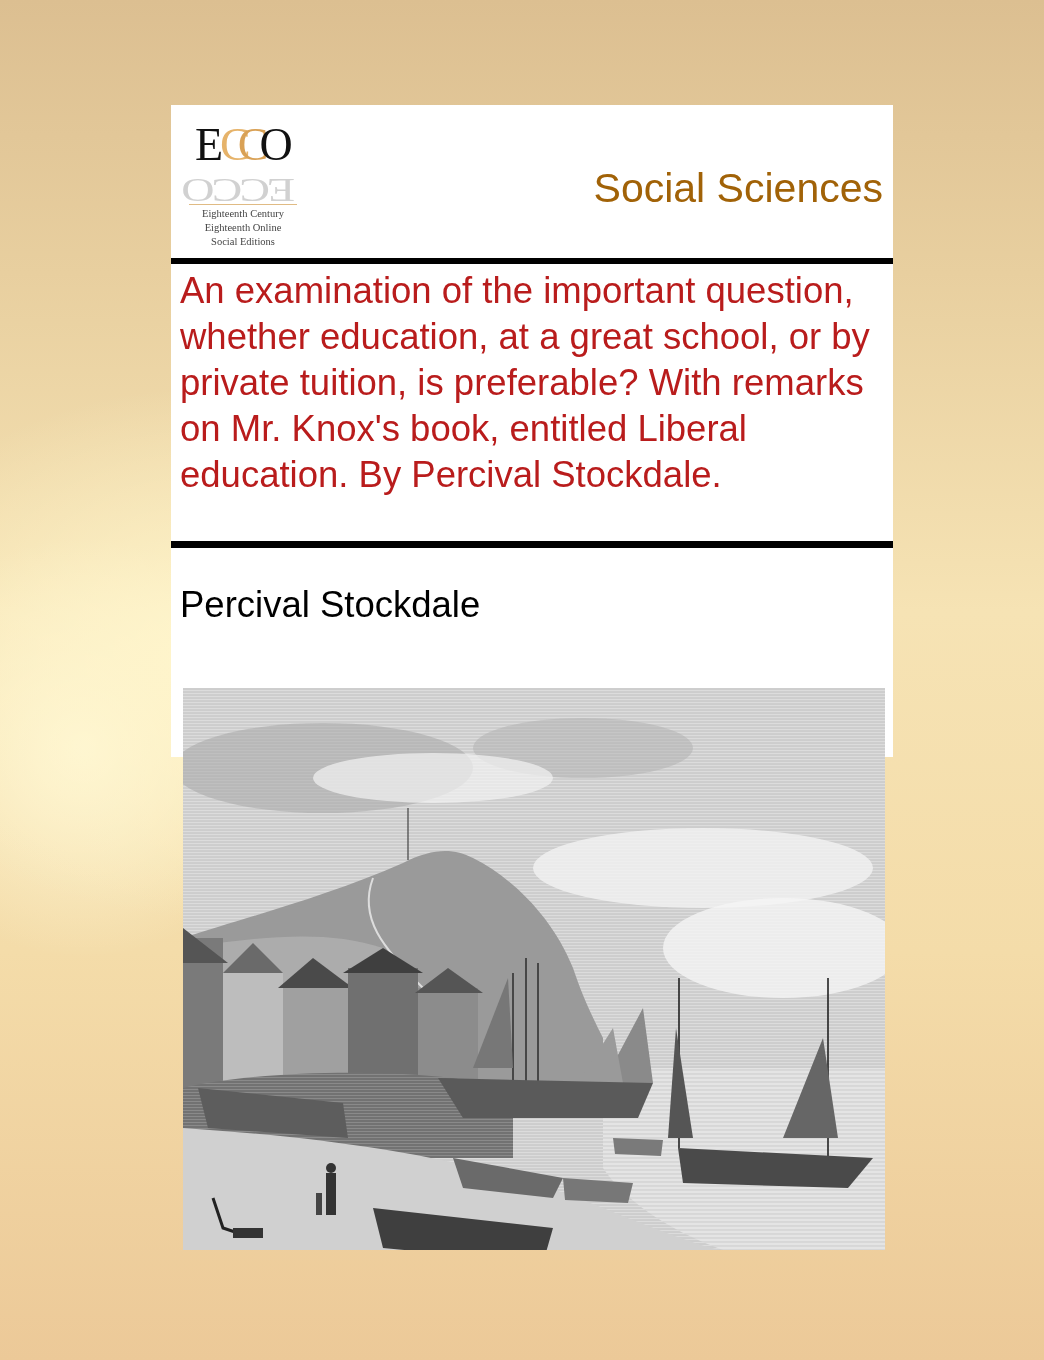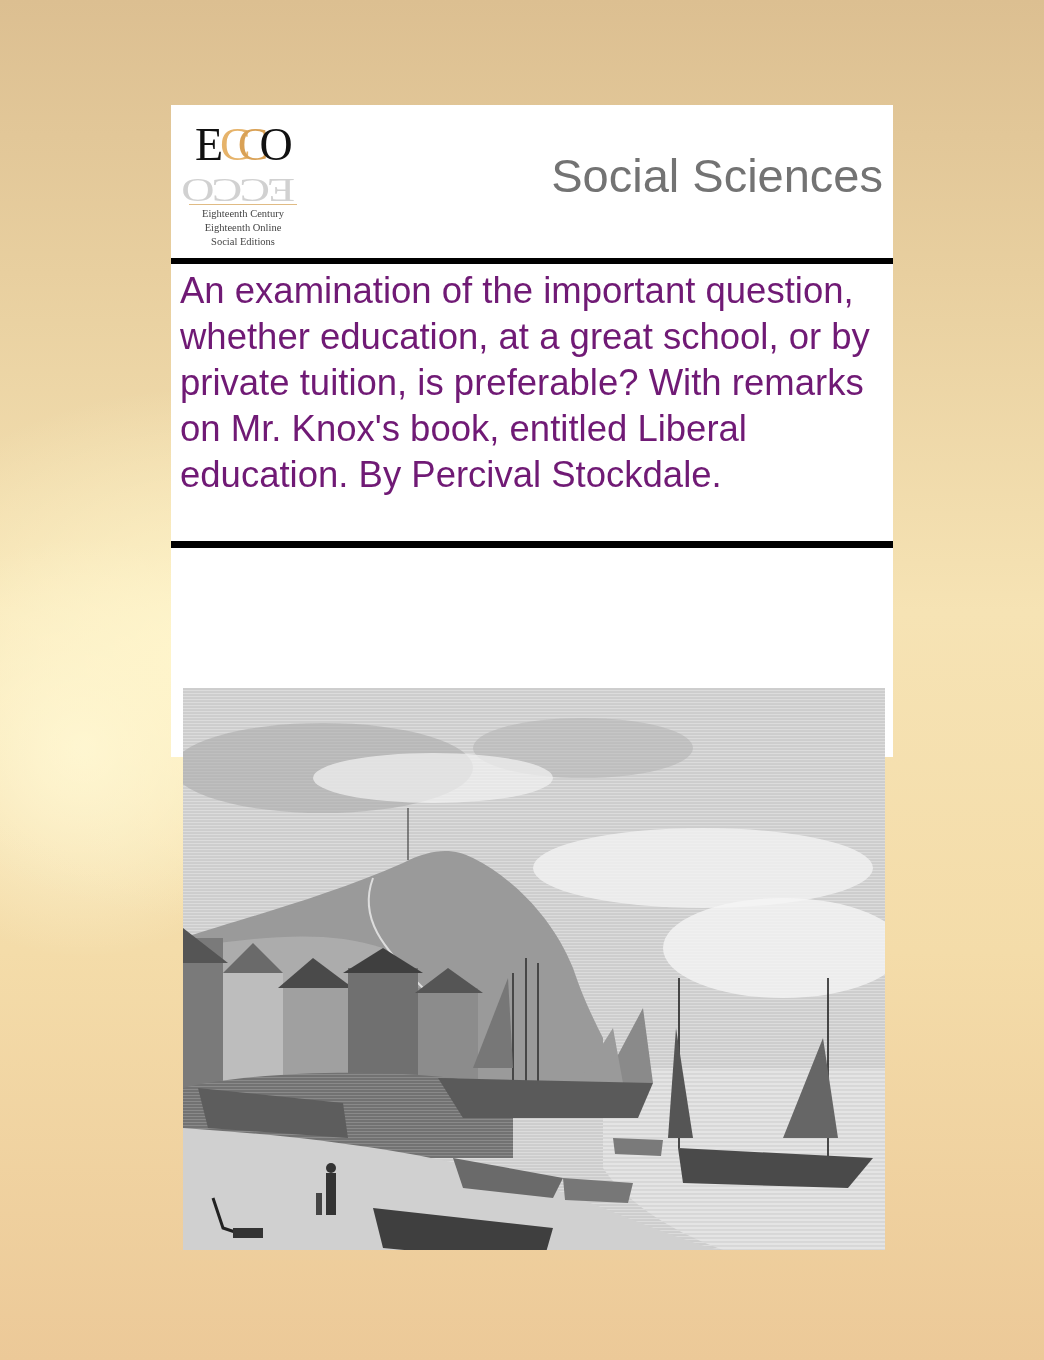--- a/index.html
+++ b/index.html
@@ -36,28 +36,28 @@
   }
   .logo-line {
     position:absolute; left:2px; top:85px; width:108px; height:1px; background:#e0bb84;
   }
   .logo-caption {
     position:absolute; left:0; top:88px; width:112px;
     font-family:Liberation Serif, serif; font-size:10.5px; line-height:14px;
     color:#444; text-align:center;
   }
   .series {
-    position:absolute; right:10px; top:48px; font-size:47px; color:#737373; line-height:46px;
+    position:absolute; right:10px; top:60px; font-size:41px; color:#a16207; line-height:46px;
   }
   .rule { position:absolute; left:0; width:722px; background:#000; }
   .rule-top { top:153px; height:6px; }
   .rule-bottom { top:436px; height:7px; }
   .title {
     position:absolute; left:9px; top:163px; width:700px;
-    font-size:36.5px; line-height:46px; color:#701a75;
+    font-size:36.5px; line-height:46px; color:#b91c1c;
   }
   .author {
     position:absolute; left:9px; top:477px; font-size:36.5px; line-height:46px; color:#000;
   }
   .engraving {
     position:absolute; left:183px; top:688px; width:702px; height:562px;
     background:#d8d8d8; overflow:hidden;
   }
   .engraving svg { display:block; }
 </style>
@@ -76,20 +76,21 @@
       <div>Eighteenth Online</div>
       <div>Social Editions</div>
     </div>
   </div>
 
   <div class="series">Social Sciences</div>
 
   <div class="rule rule-top"></div>
   <div class="title">An examination of the important question, whether education, at a great school, or by private tuition, is preferable? With remarks on Mr. Knox's book, entitled Liberal education. By Percival Stockdale.</div>
   <div class="rule rule-bottom"></div>
+  <div class="author">Percival Stockdale</div>
 </div>
 
 <div class="engraving">
   <svg width="702" height="562" viewBox="0 0 702 562" xmlns="http://www.w3.org/2000/svg">
     <defs>
       <pattern id="hatch" width="4" height="3" patternUnits="userSpaceOnUse">
         <rect width="4" height="3" fill="#dcdcdc"></rect>
         <line x1="0" y1="1" x2="4" y2="1" stroke="#b8b8b8" stroke-width="0.8"></line>
       </pattern>
       <pattern id="hatchDark" width="3" height="3" patternUnits="userSpaceOnUse">

